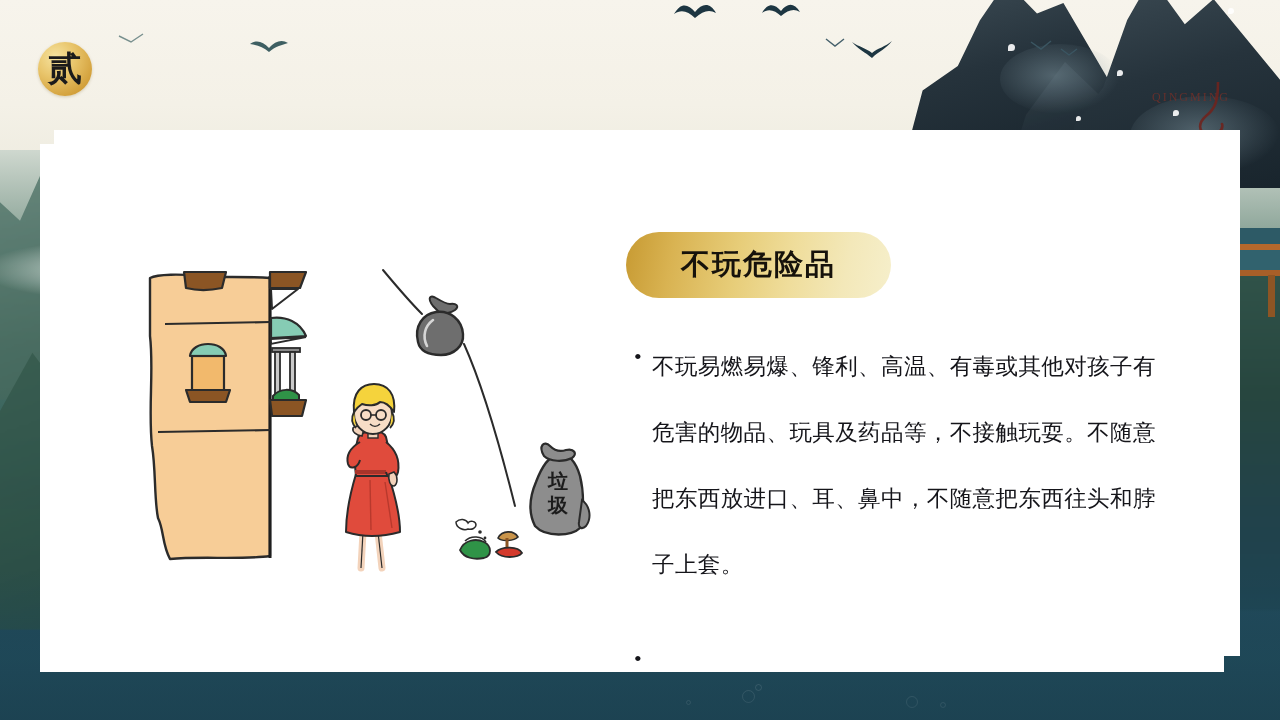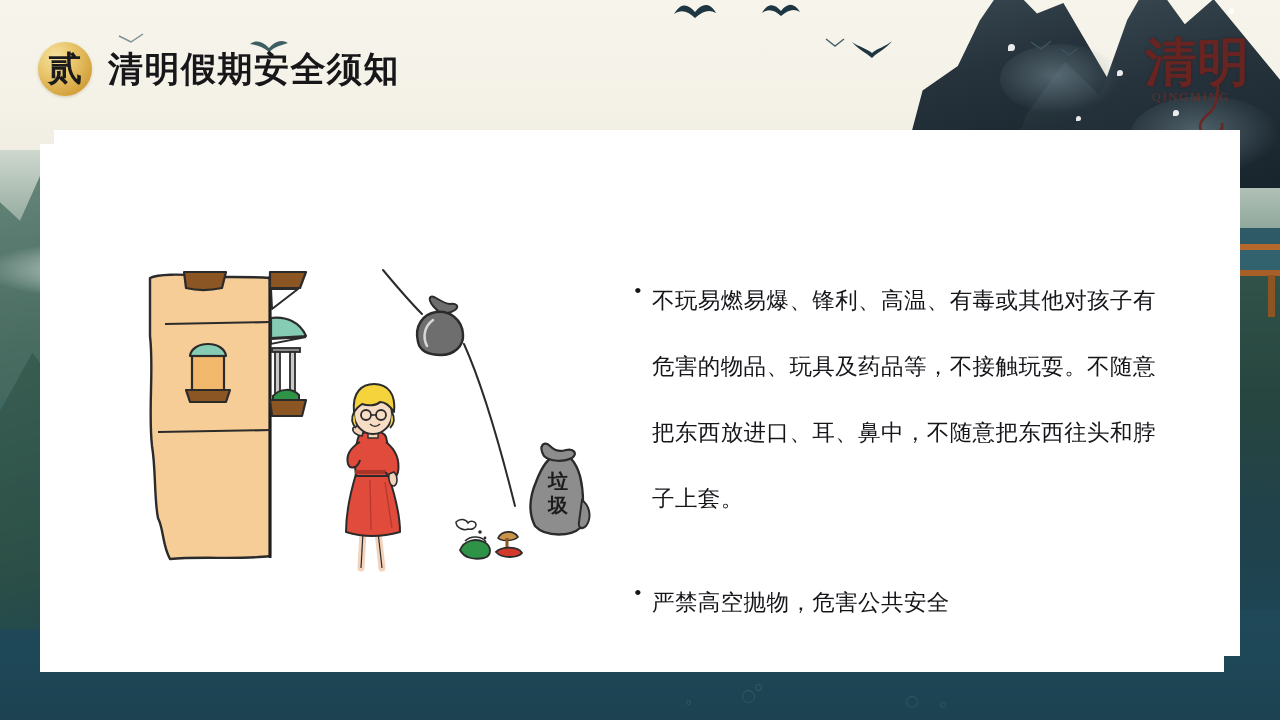--- a/index.html
+++ b/index.html
@@ -222,34 +222,32 @@
     <svg width="42" height="20" viewBox="0 0 42 20">
         <path d="M2 8 C9 3 15 6 21 12 C27 5 34 3 40 7 C34 9 28 10 21 16 C15 11 9 9 2 8 Z" fill="#3e5f62"></path>
       </svg>
   </div>
   <div class="bird" style="left:118px;top:32px;">
     <svg width="26" height="12" viewBox="0 0 26 12">
         <path d="M1 4 L13 10 L25 2" fill="none" stroke="#78908e" stroke-width="1.4"></path>
       </svg>
   </div>
 
-  <div class="watermark">清明</div>
   <div class="watermark-sub">QINGMING</div>
   <div class="wm-swirl">
     <svg width="50" height="60" viewBox="0 0 50 60">
         <path d="M26 0 C26 18 24 26 14 34 C6 41 6 50 15 52 C24 54 32 48 30 42" fill="none" stroke="#6e231e" stroke-width="2.6" stroke-linecap="round" opacity=".9"></path>
       </svg>
   </div>
 </div>
 
 <div class="header">
   <div class="badge">
     <span>贰</span>
   </div>
-  <div class="title">清明假期安全须知</div>
 </div>
 
 <div class="card"></div>
 
 <div class="illus">
   <svg width="470" height="330" viewBox="0 0 470 330">
 
     <path d="M20 18 C28 14 52 14 66 16 C90 18 114 16 140 18 L140 296 C112 300 70 296 40 299 C32 284 34 270 28 258 C24 238 26 210 22 186 C18 150 24 110 20 76 Z" fill="#f7cd97" stroke="#2b2b2b" stroke-width="2.4" stroke-linejoin="round"></path>
 
     <line x1="140" y1="16" x2="140" y2="298" stroke="#1e1e1e" stroke-width="3"></line>
@@ -342,24 +340,26 @@
       <path d="M405 266 C398 252 400 236 406 222 C412 206 420 196 428 194 C438 192 446 202 450 216 C454 232 454 252 450 268 C442 276 416 278 405 266 Z" fill="#8d8d8d" stroke="#2b2b2b" stroke-width="2.4" stroke-linejoin="round"></path>
       <path d="M414 196 C408 186 414 180 420 186 C424 190 430 192 436 190 C444 188 448 194 442 198 C434 202 420 202 414 196 Z" fill="#8d8d8d" stroke="#2b2b2b" stroke-width="2.2" stroke-linejoin="round"></path>
       <path d="M452 240 C460 246 462 258 456 266 C452 270 448 268 449 262 Z" fill="#8d8d8d" stroke="#2b2b2b" stroke-width="2"></path>
       <text x="428" y="228" font-family="'Liberation Serif',serif" font-size="20" font-weight="700" fill="#1c1c1c" text-anchor="middle">垃</text>
       <text x="428" y="252" font-family="'Liberation Serif',serif" font-size="20" font-weight="700" fill="#1c1c1c" text-anchor="middle">圾</text>
     </g>
   </svg>
 </div>
 
 <div class="content">
+  <div class="pill">
+    <span>不玩危险品</span>
+  </div>
 
   <div class="bullets">
     <div class="bullet">
       <div class="dot">•</div>
       <div class="btext">不玩易燃易爆、锋利、高温、有毒或其他对孩子有危害的物品、玩具及药品等，不接触玩耍。不随意把东西放进口、耳、鼻中，不随意把东西往头和脖子上套。</div>
     </div>
     <div class="bullet">
       <div class="dot">•</div>
-      <div class="btext">严禁高空抛物，危害公共安全</div>
     </div>
   </div>
 </div>
 
 </body></html>

